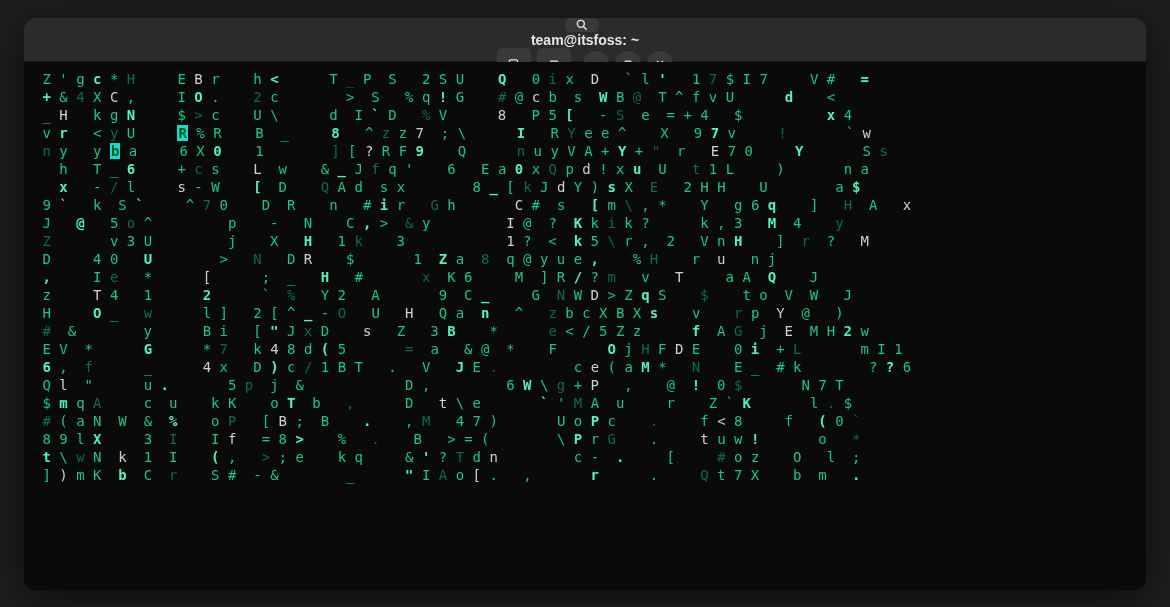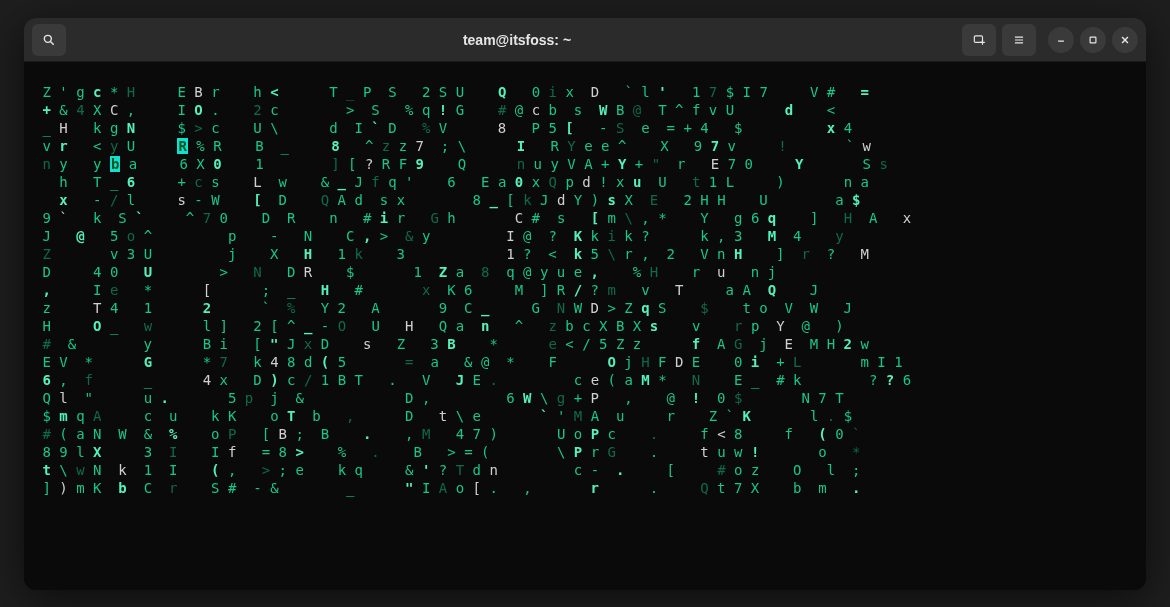--- a/index.html
+++ b/index.html
@@ -25,20 +25,21 @@
     flex-direction: column;
   }
   .titlebar {
     height: 44px;
     background: #2b2b2b;
     display: flex;
     align-items: center;
     padding: 0 8px;
     flex-shrink: 0;
     border-bottom: 1px solid #1a1a1a;
+    flex-direction: column;
   }
   .tb-btn {
     width: 34px;
     height: 32px;
     border-radius: 6px;
     background: #3a3a3a;
     display: flex;
     align-items: center;
     justify-content: center;
     color: #e6e6e6;
@@ -51,21 +52,21 @@
     flex: 1;
     text-align: center;
     color: #e6e6e6;
     font-size: 14px;
     font-weight: 600;
   }
   .right-controls { display: flex; align-items: center; }
   .term {
     flex: 1;
     background: #0a0a0a;
-    padding: 21px 10px 4px 10px;
+    padding: 8px 10px 4px 10px;
     font-family: "Menlo", "Consolas", "DejaVu Sans Mono", monospace;
     font-size: 14px;
     line-height: 18px;
     color: #1fe3a3;
     overflow: hidden;
     white-space: pre;
   }
   .line { display: block; letter-spacing: 0; }
   .g  { color: #16c78c; }          
   .gb { color: #53f2bc; font-weight: bold; }  

